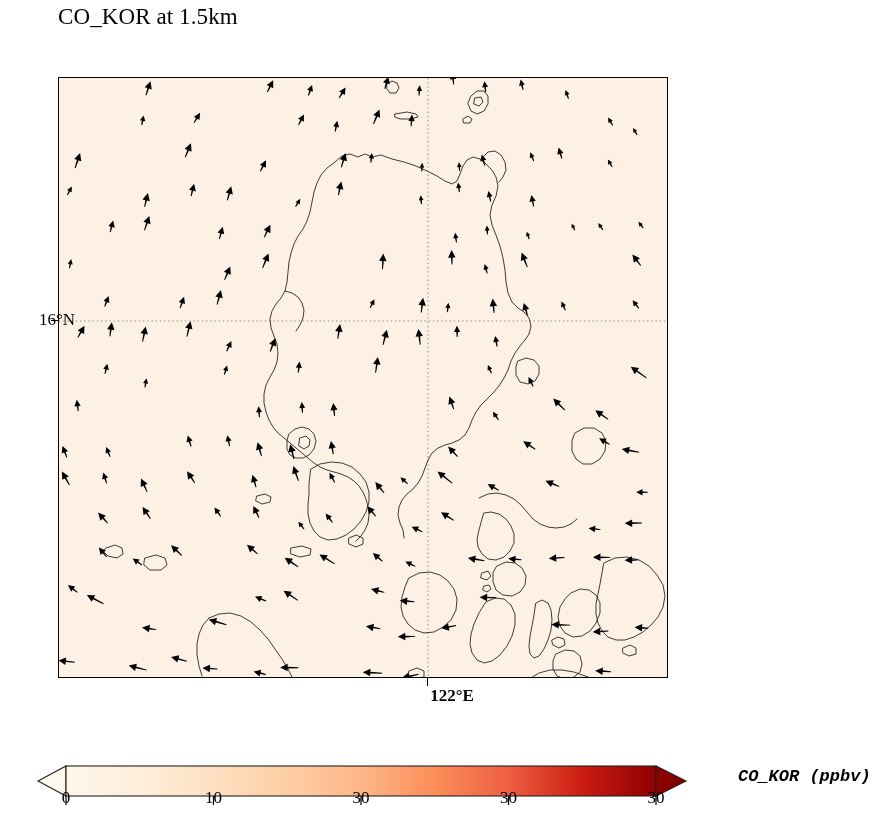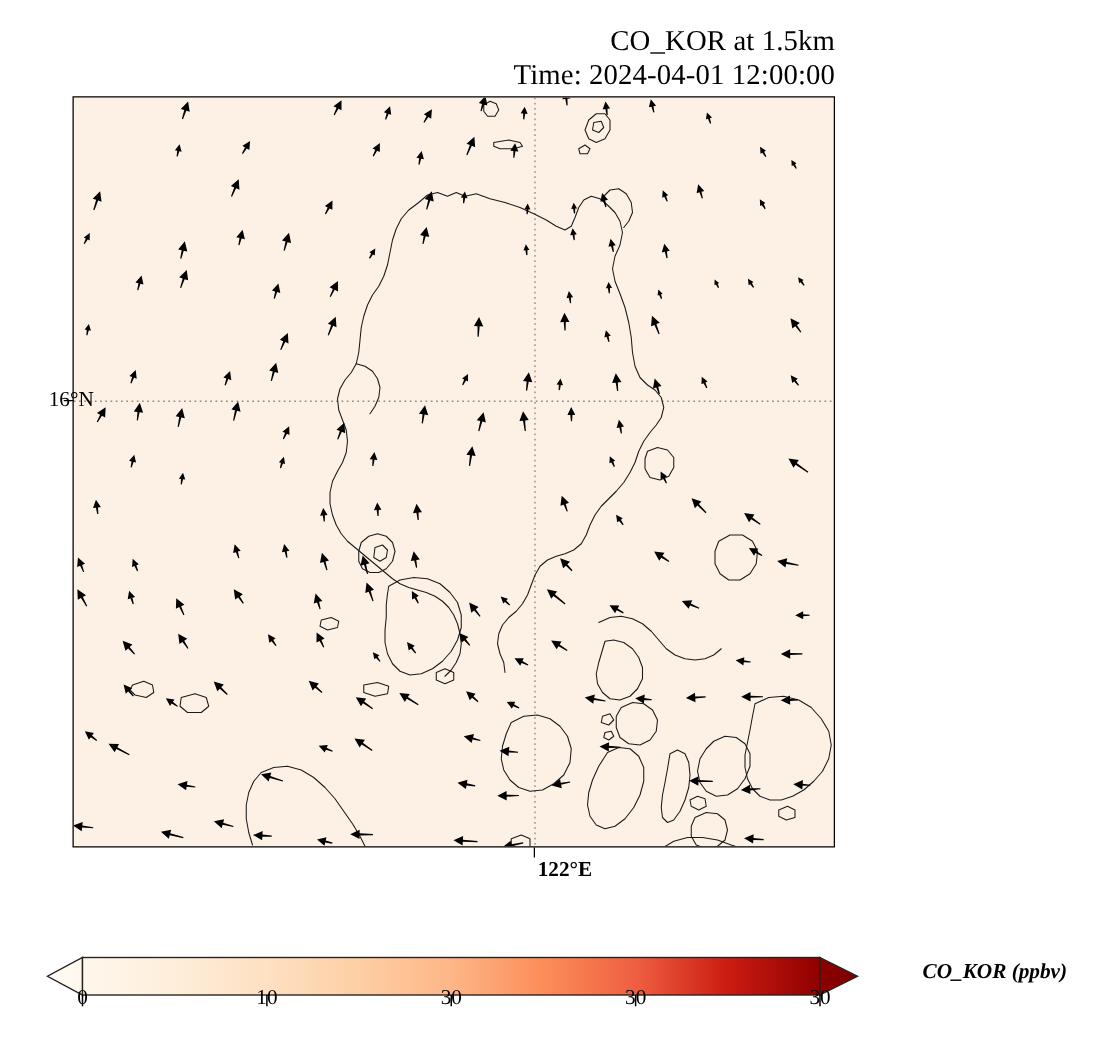--- a/index.html
+++ b/index.html
@@ -21,23 +21,22 @@
     width: 886px;
     height: 836px;
     background: #ffffff;
   }
   
   #title-block {
     position: absolute;
     left: 58px;
     top: 4px;
     width: 610px;
-    text-align: right;
+    text-align: left;
     line-height: 1.16;
-    margin-top: 16px;
   }
   #title-line1, #title-line2 {
     font-family: "Liberation Serif", "DejaVu Serif", serif;
     font-size: 23px;
     font-weight: 400;
     color: #000;
     white-space: nowrap;
     letter-spacing: 0.1px;
   }
   
@@ -107,36 +106,35 @@
     font-size: 17px;
     color: #000;
     text-align: center;
     width: 44px;
     white-space: nowrap;
   }
   #cb-unit-label {
     position: absolute;
     left: 738px;
     top: 15px;
-    font-family: Liberation Serif, serif;
+    font-family: Liberation Mono, monospace;
     font-size: 17px;
     font-weight: bold;
     font-style: italic;
     color: #000;
     white-space: nowrap;
   }
 </style>
 </head>
 <body>
 
 <div id="figure">
 
   <div id="title-block">
     <div id="title-line1">CO_KOR at 1.5km</div>
-    <div id="title-line2">Time: 2024-04-01 12:00:00</div>
   </div>
 
   <div id="map-axes">
     <svg id="map-svg" width="610" height="601" viewBox="0 0 610 601" xmlns="http://www.w3.org/2000/svg">
 
       <g stroke="#9a8c7e" stroke-width="1.1" stroke-dasharray="1.4,2.8" fill="none">
         <line x1="0" y1="243" x2="610" y2="243"></line>
         <line x1="369" y1="0" x2="369" y2="601"></line>
       </g>
 

